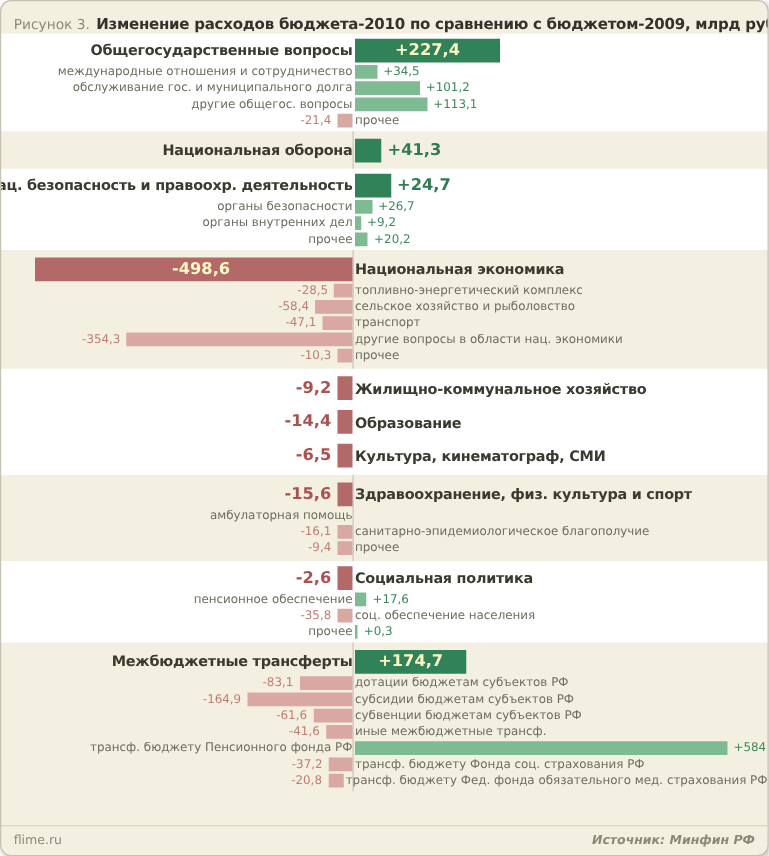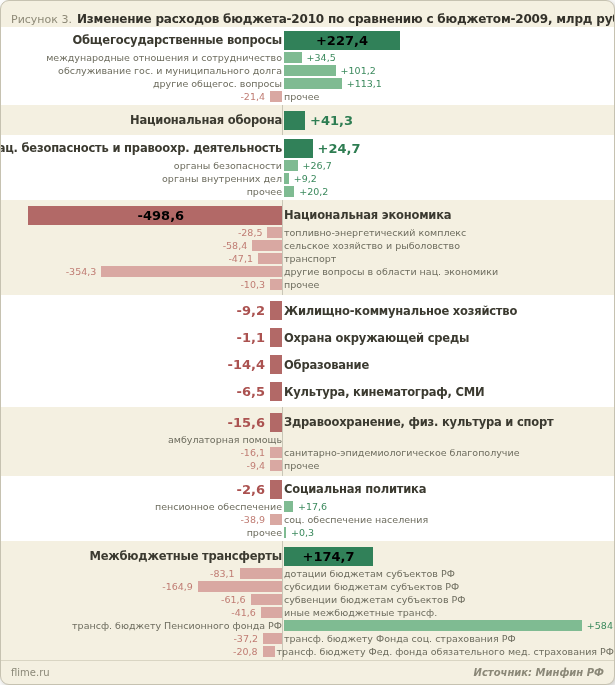--- a/index.html
+++ b/index.html
@@ -31,21 +31,21 @@
   .bar.pos { background:#7fbb92; }
   .bar.neg { background:#d9a8a2;padding-left:12px; }
   .bar.big.pos { background:#318159; }
   .bar.big.neg { background:#b26967; }
   .val { font-size:9.5px; white-space:nowrap; }
   .vpos { color:#3c8a5e; }
   .vneg { color:#c07d74; }
   .vbig { font-size:13px; font-weight:bold; }
   .vbig.vpos { color:#2e7d52; }
   .vbig.vneg { color:#ab5250; }
-  .val.inside { color:#000000; font-size:13px; font-weight:bold; }
+  .val.inside { color:#fef9c3; font-size:13px; font-weight:bold; }
   .glabel { font-size:11.5px; font-weight:bold; color:#3b3a30; white-space:nowrap; letter-spacing:-0.2px; }
   .slabel { font-size:9.5px; color:#6d6c5e; white-space:nowrap; }
   #footer-bar {
     position:absolute; left:0; right:0; bottom:0; height:24px;
     border-top:1px solid #d9d5c3; display:flex; align-items:center;
     justify-content:space-between; padding:0 10px;
   }
   .footer-left { color:#8b8878; font-size:10px; }
   .footer-right { color:#8b8878; font-size:10px; font-style:italic; font-weight:bold; }
 </style>
@@ -219,29 +219,20 @@
             <div class="cell left">
               <span class="val vneg vbig">-9,2</span>
               <div class="bar neg big" style="width: 2.652px;"></div>
             </div>
             <div class="cell right">
               <span class="glabel">Жилищно-коммунальное  хозяйство</span>
             </div>
           </div>
           <div class="row hrow">
             <div class="cell left">
-              <span class="val vneg vbig">-1,1</span>
-              <div class="bar neg big" style="width: 2px;"></div>
-            </div>
-            <div class="cell right">
-              <span class="glabel">Охрана окружающей  среды</span>
-            </div>
-          </div>
-          <div class="row hrow">
-            <div class="cell left">
               <span class="val vneg vbig">-14,4</span>
               <div class="bar neg big" style="width: 7.344px;"></div>
             </div>
             <div class="cell right">
               <span class="glabel">Образование</span>
             </div>
           </div>
           <div class="row hrow">
             <div class="cell left">
               <span class="val vneg vbig">-6,5</span>
@@ -300,21 +291,21 @@
             <div class="cell left">
               <span class="slabel">пенсионное обеспечение</span>
             </div>
             <div class="cell right">
               <div class="bar pos" style="width: 8.976px;"></div>
               <span class="val vpos">+17,6</span>
             </div>
           </div>
           <div class="row srow">
             <div class="cell left">
-              <span class="val vneg">-38,9</span>
+              <span class="val vneg">-35,8</span>
               <div class="bar neg" style="width: 10.455px;"></div>
             </div>
             <div class="cell right">
               <span class="slabel">соц. обеспечение населения</span>
             </div>
           </div>
           <div class="row srow">
             <div class="cell left">
               <span class="slabel">прочее</span>
             </div>

